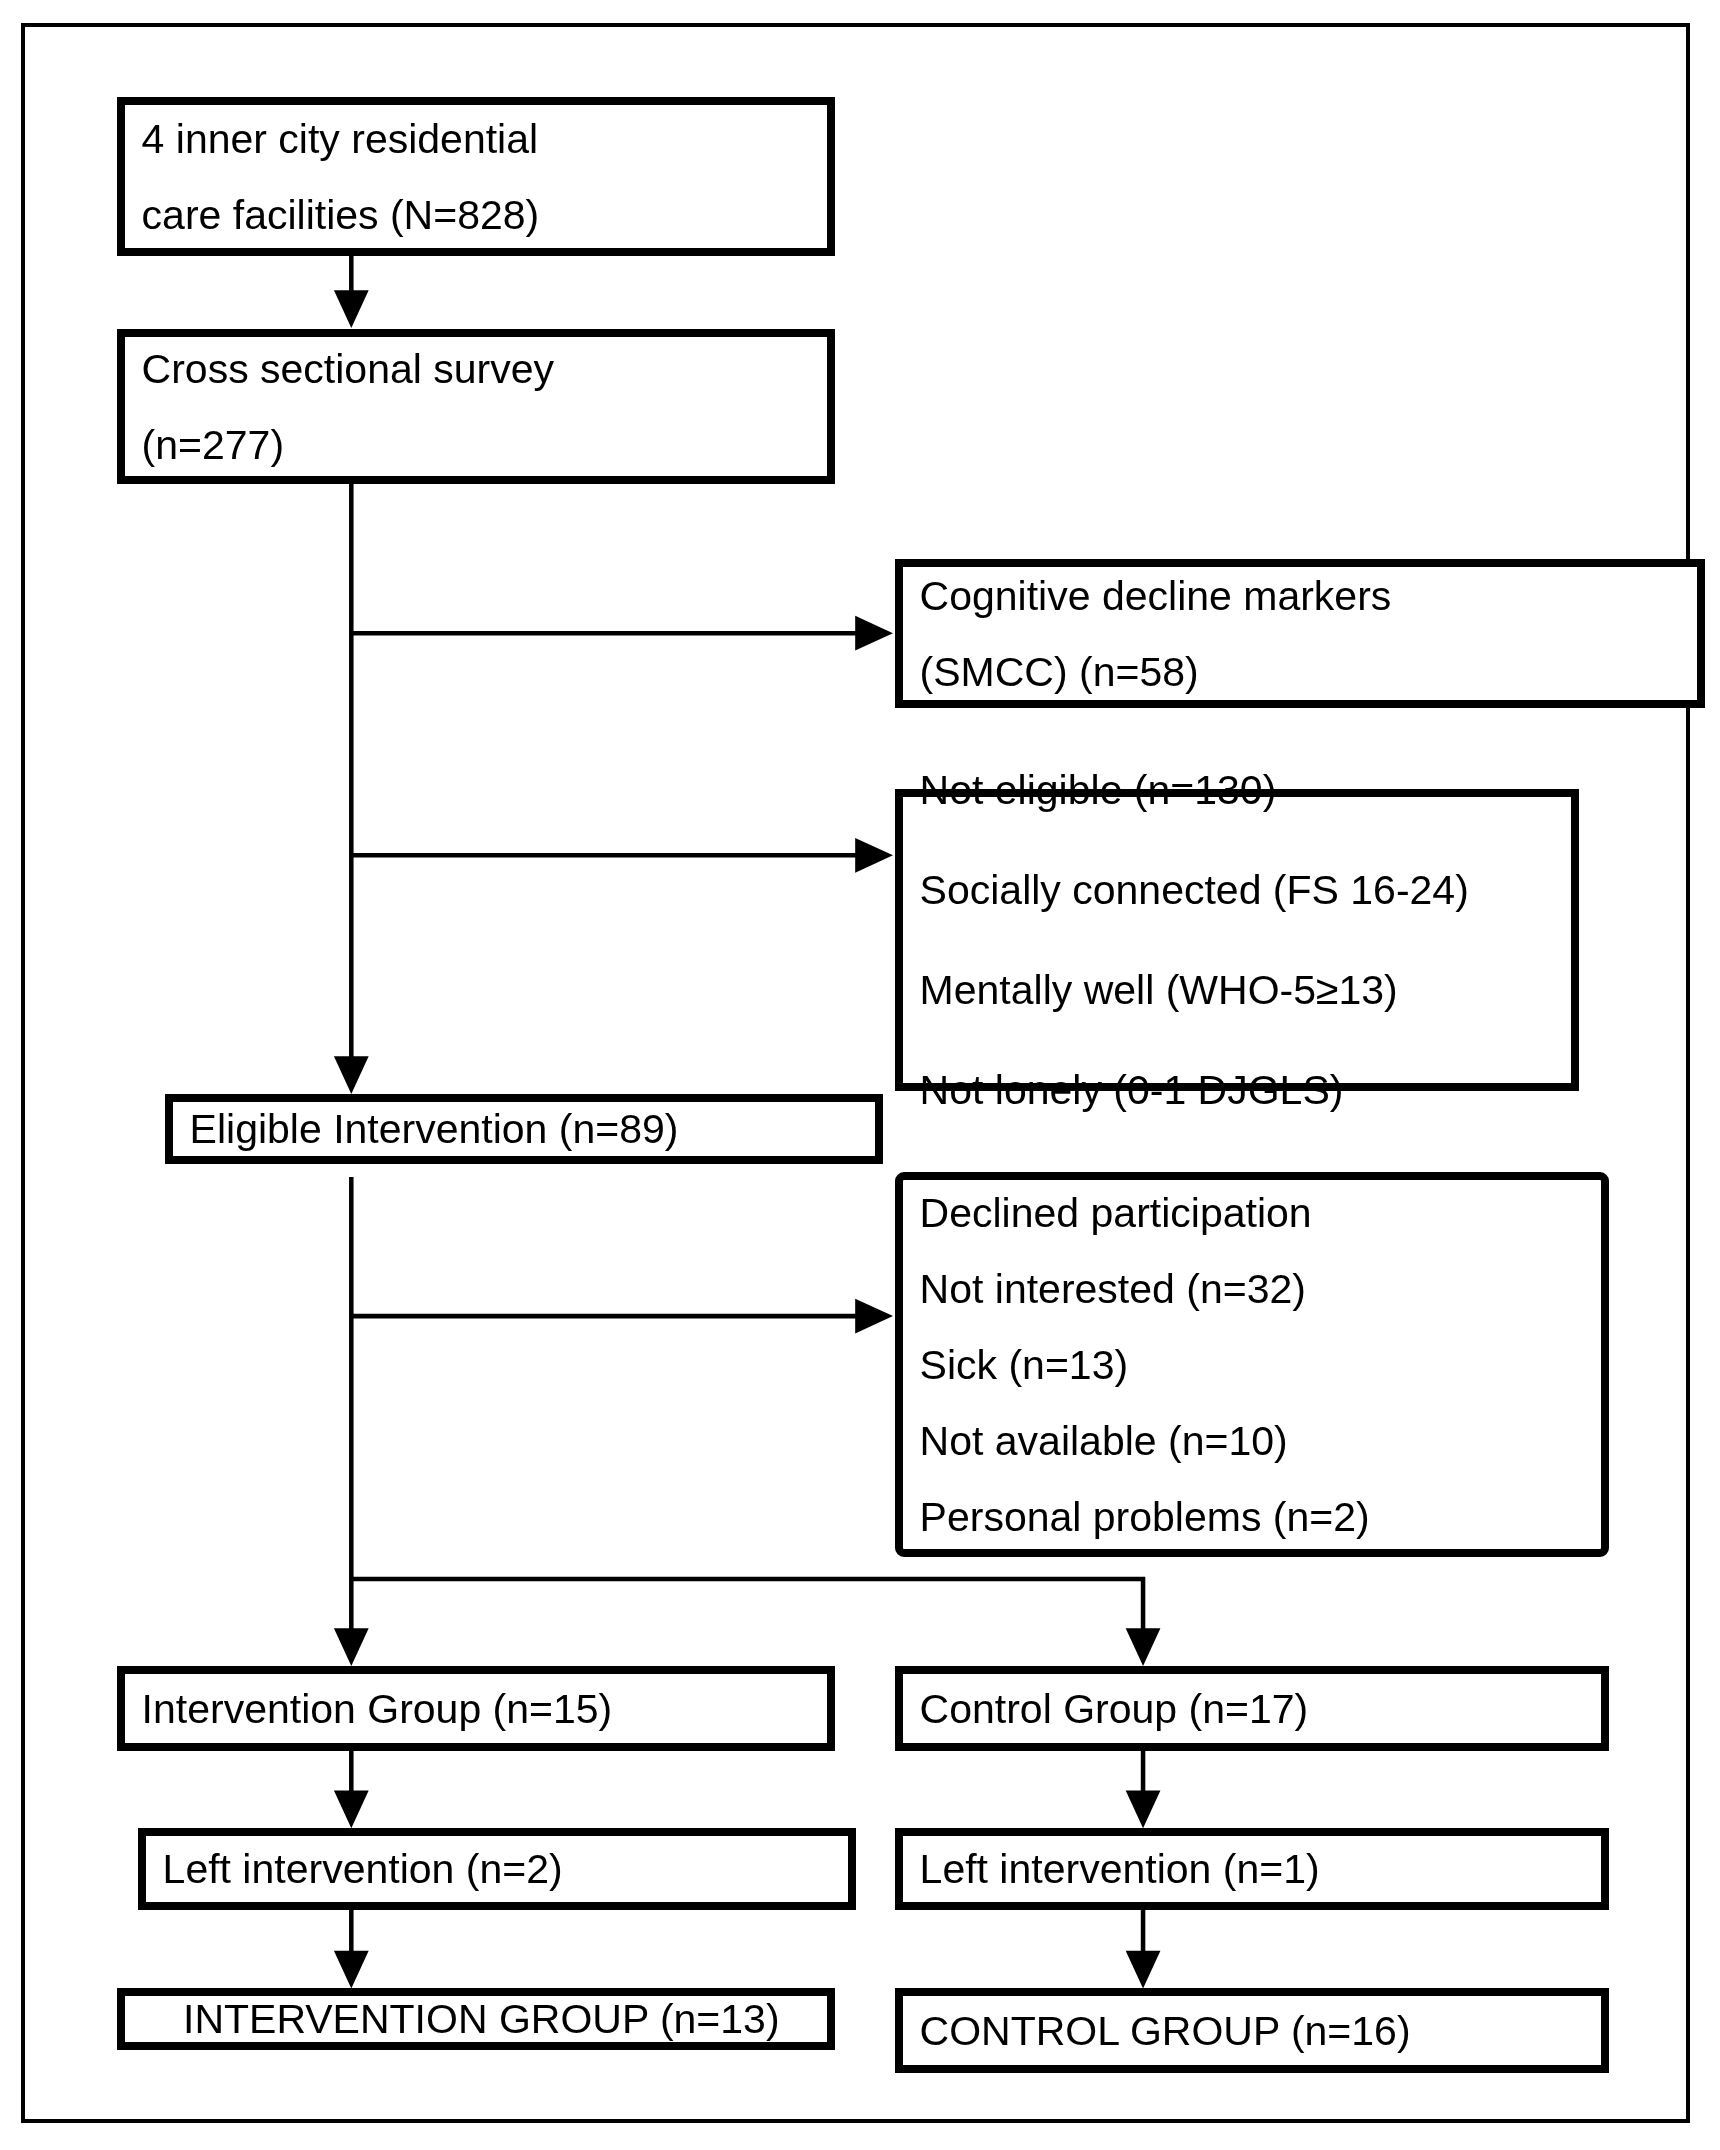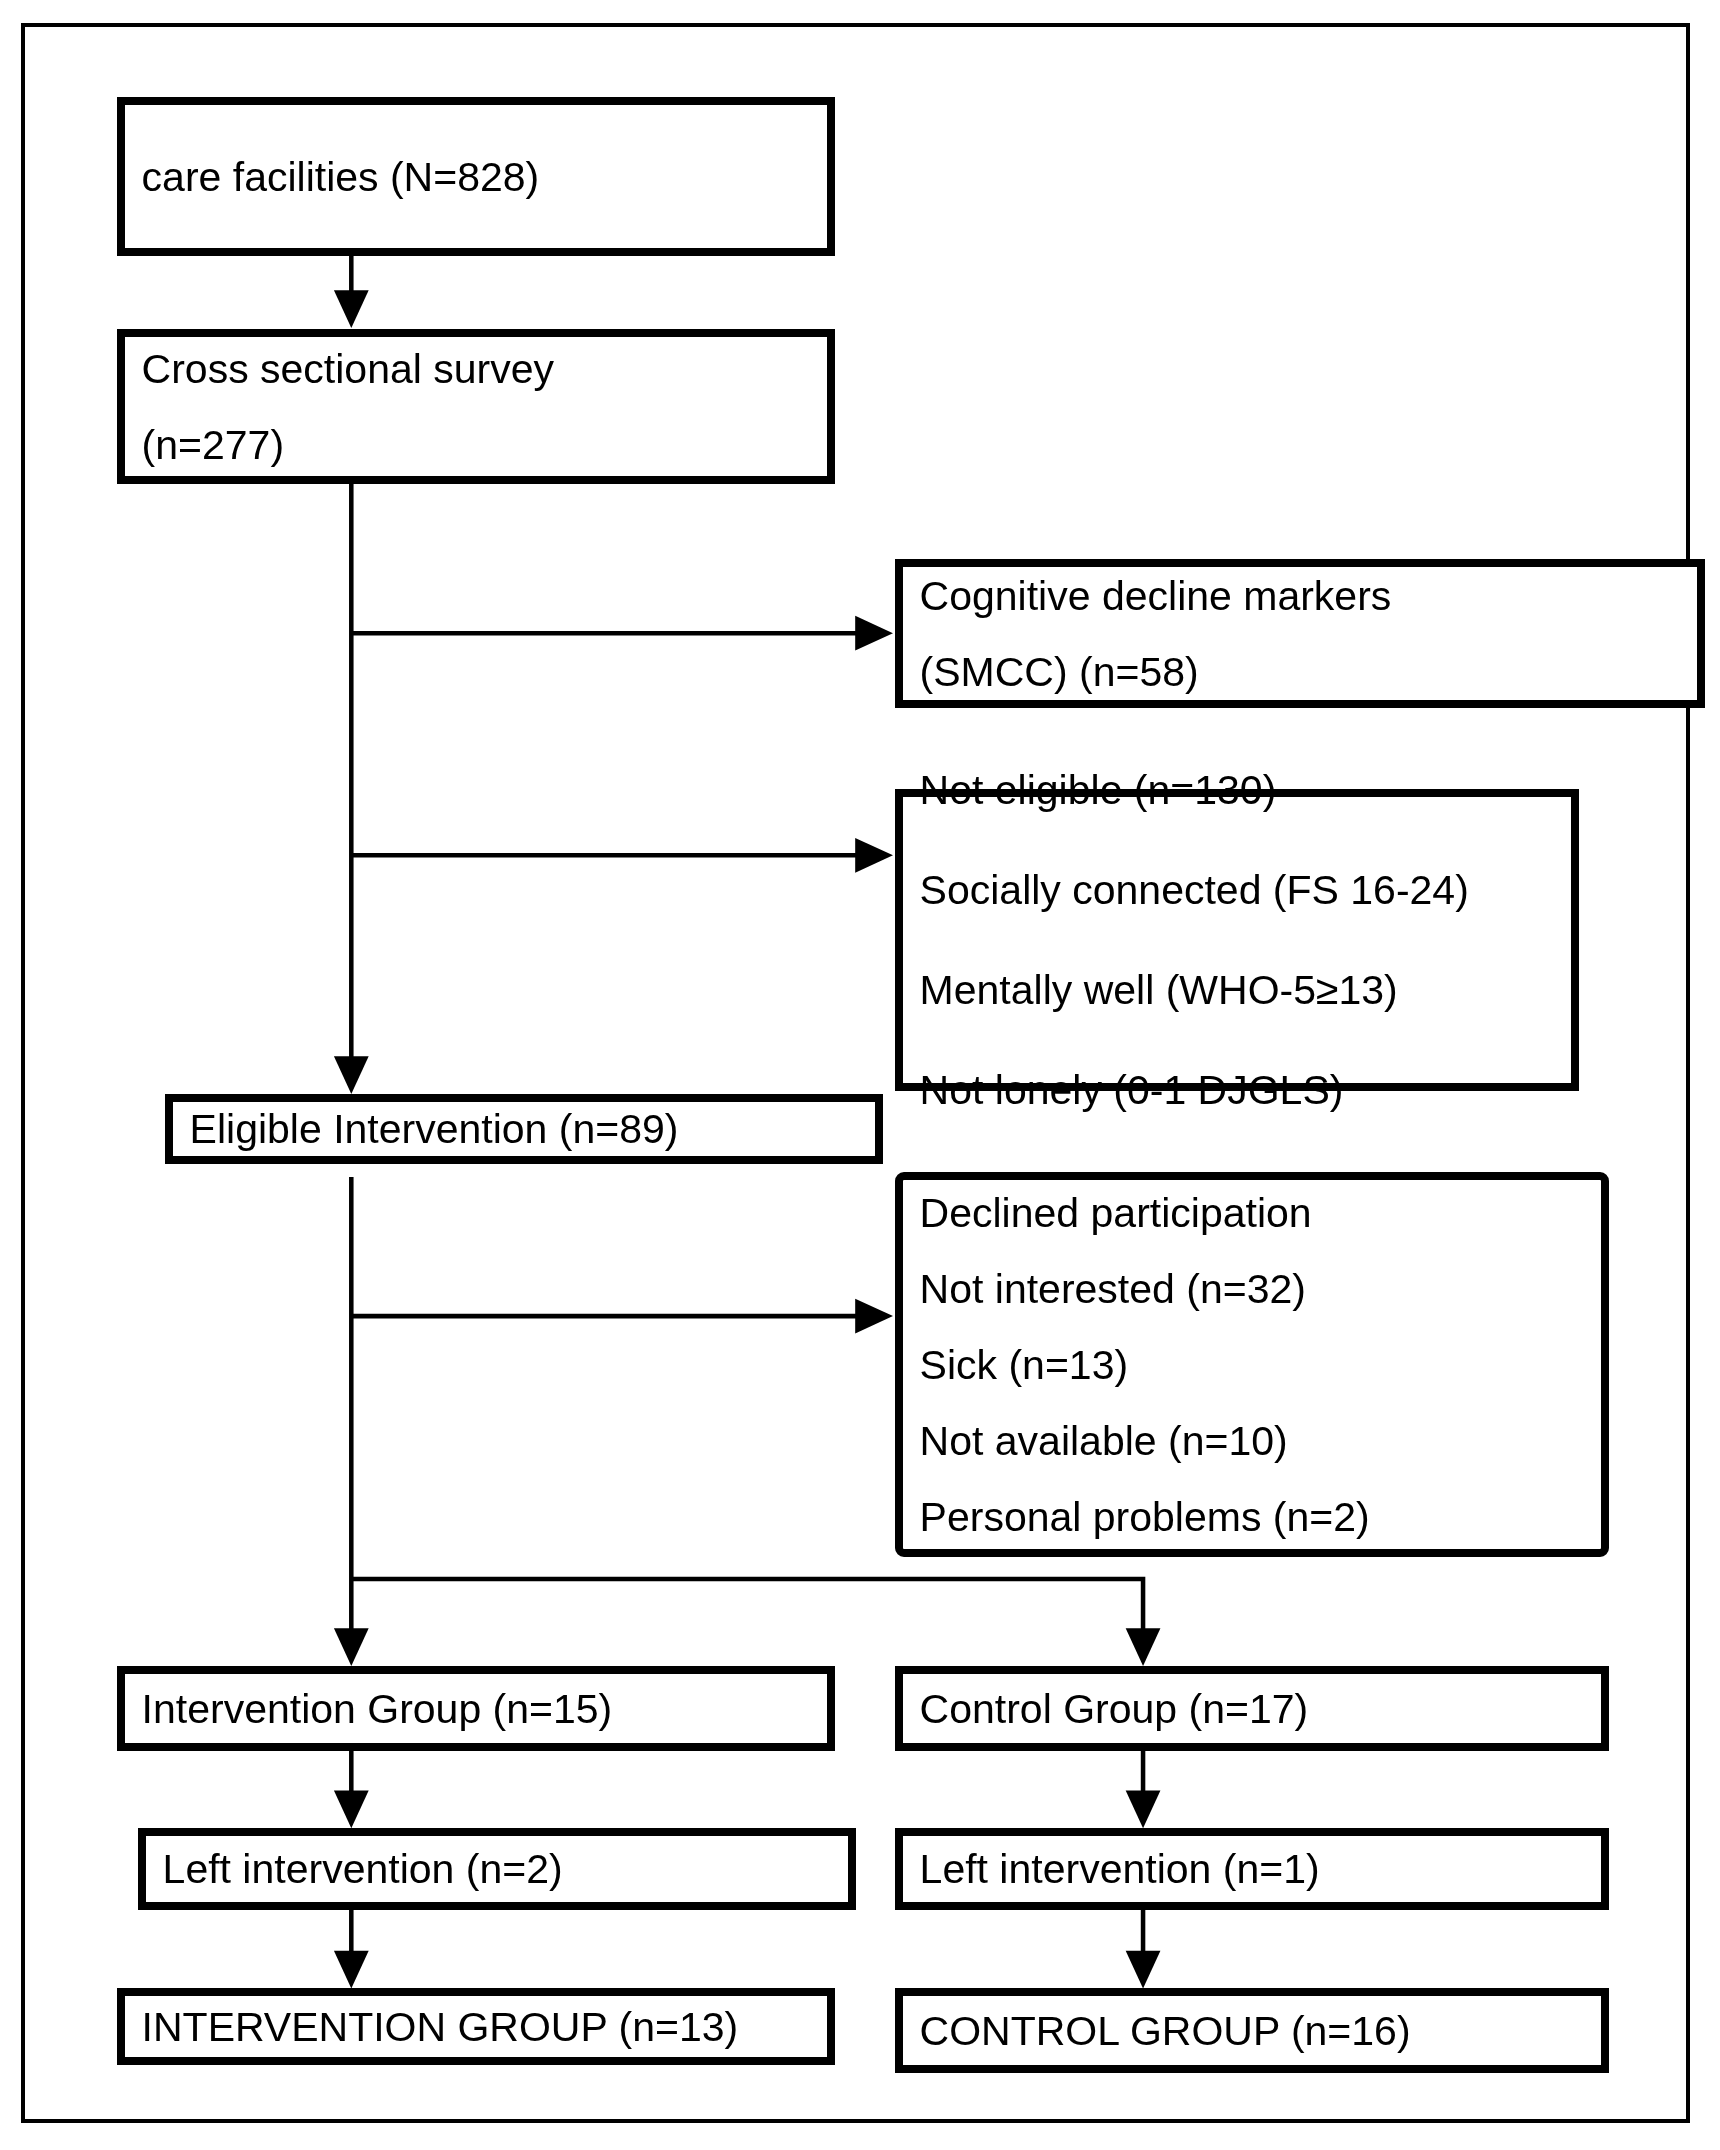--- a/index.html
+++ b/index.html
@@ -43,21 +43,21 @@
     line-height: 76px;
     white-space: nowrap;
     color: #000000;
   }
   
   #box-facilities            { left: 117px; top: 97px;  width: 718px; height: 159px; }
   #box-survey                { left: 117px; top: 329px;  width: 718px; height: 155px; }
   #box-eligible              { left: 117px; top: 1094px; width: 718px; height: 70px; margin-left: 48px; }
   #box-intervention-group    { left: 117px; top: 1666px; width: 718px; height: 85px; }
   #box-left-intervention-2   { left: 117px; top: 1828px; width: 718px; height: 82px; margin-left: 21px; }
-  #box-final-intervention    { left: 117px; top: 1988px; width: 718px; height: 77px; }
+  #box-final-intervention    { left: 117px; top: 1988px; width: 718px; height: 62px; align-items: center; }
   
   #box-cognitive             { left: 895px; top: 559px;  width: 810px; height: 149px; }
   #box-not-eligible          { left: 895px; top: 789px; width: 684px; height: 302px; gap: 24px; }
   #box-declined              { left: 895px; top: 1172px; width: 714px; height: 385px; border-radius: 9px; }
   #box-control-group         { left: 895px; top: 1666px; width: 714px; height: 85px; }
   #box-left-intervention-1   { left: 895px; top: 1828px; width: 714px; height: 82px; }
   #box-final-control         { left: 895px; top: 1988px; width: 714px; height: 85px; }
 </style>
 </head>
 <body>
@@ -118,20 +118,21 @@
       <polygon points="1490,2370 1536,2370 1513,2420" fill="#000"></polygon>
     </g>
 
     <g>
       <line x1="1513" y1="2528" x2="1513" y2="2584" stroke="#000" stroke-width="6"></line>
       <polygon points="1490,2582 1536,2582 1513,2632" fill="#000"></polygon>
     </g>
   </svg>
 
   <div class="box" id="box-facilities">
+    <div class="line">4 inner city residential</div>
     <div class="line">care facilities (N=828)</div>
   </div>
 
   <div class="box" id="box-survey">
     <div class="line">Cross sectional survey</div>
     <div class="line">(n=277)</div>
   </div>
 
   <div class="box" id="box-cognitive">
     <div class="line">Cognitive decline markers</div>

